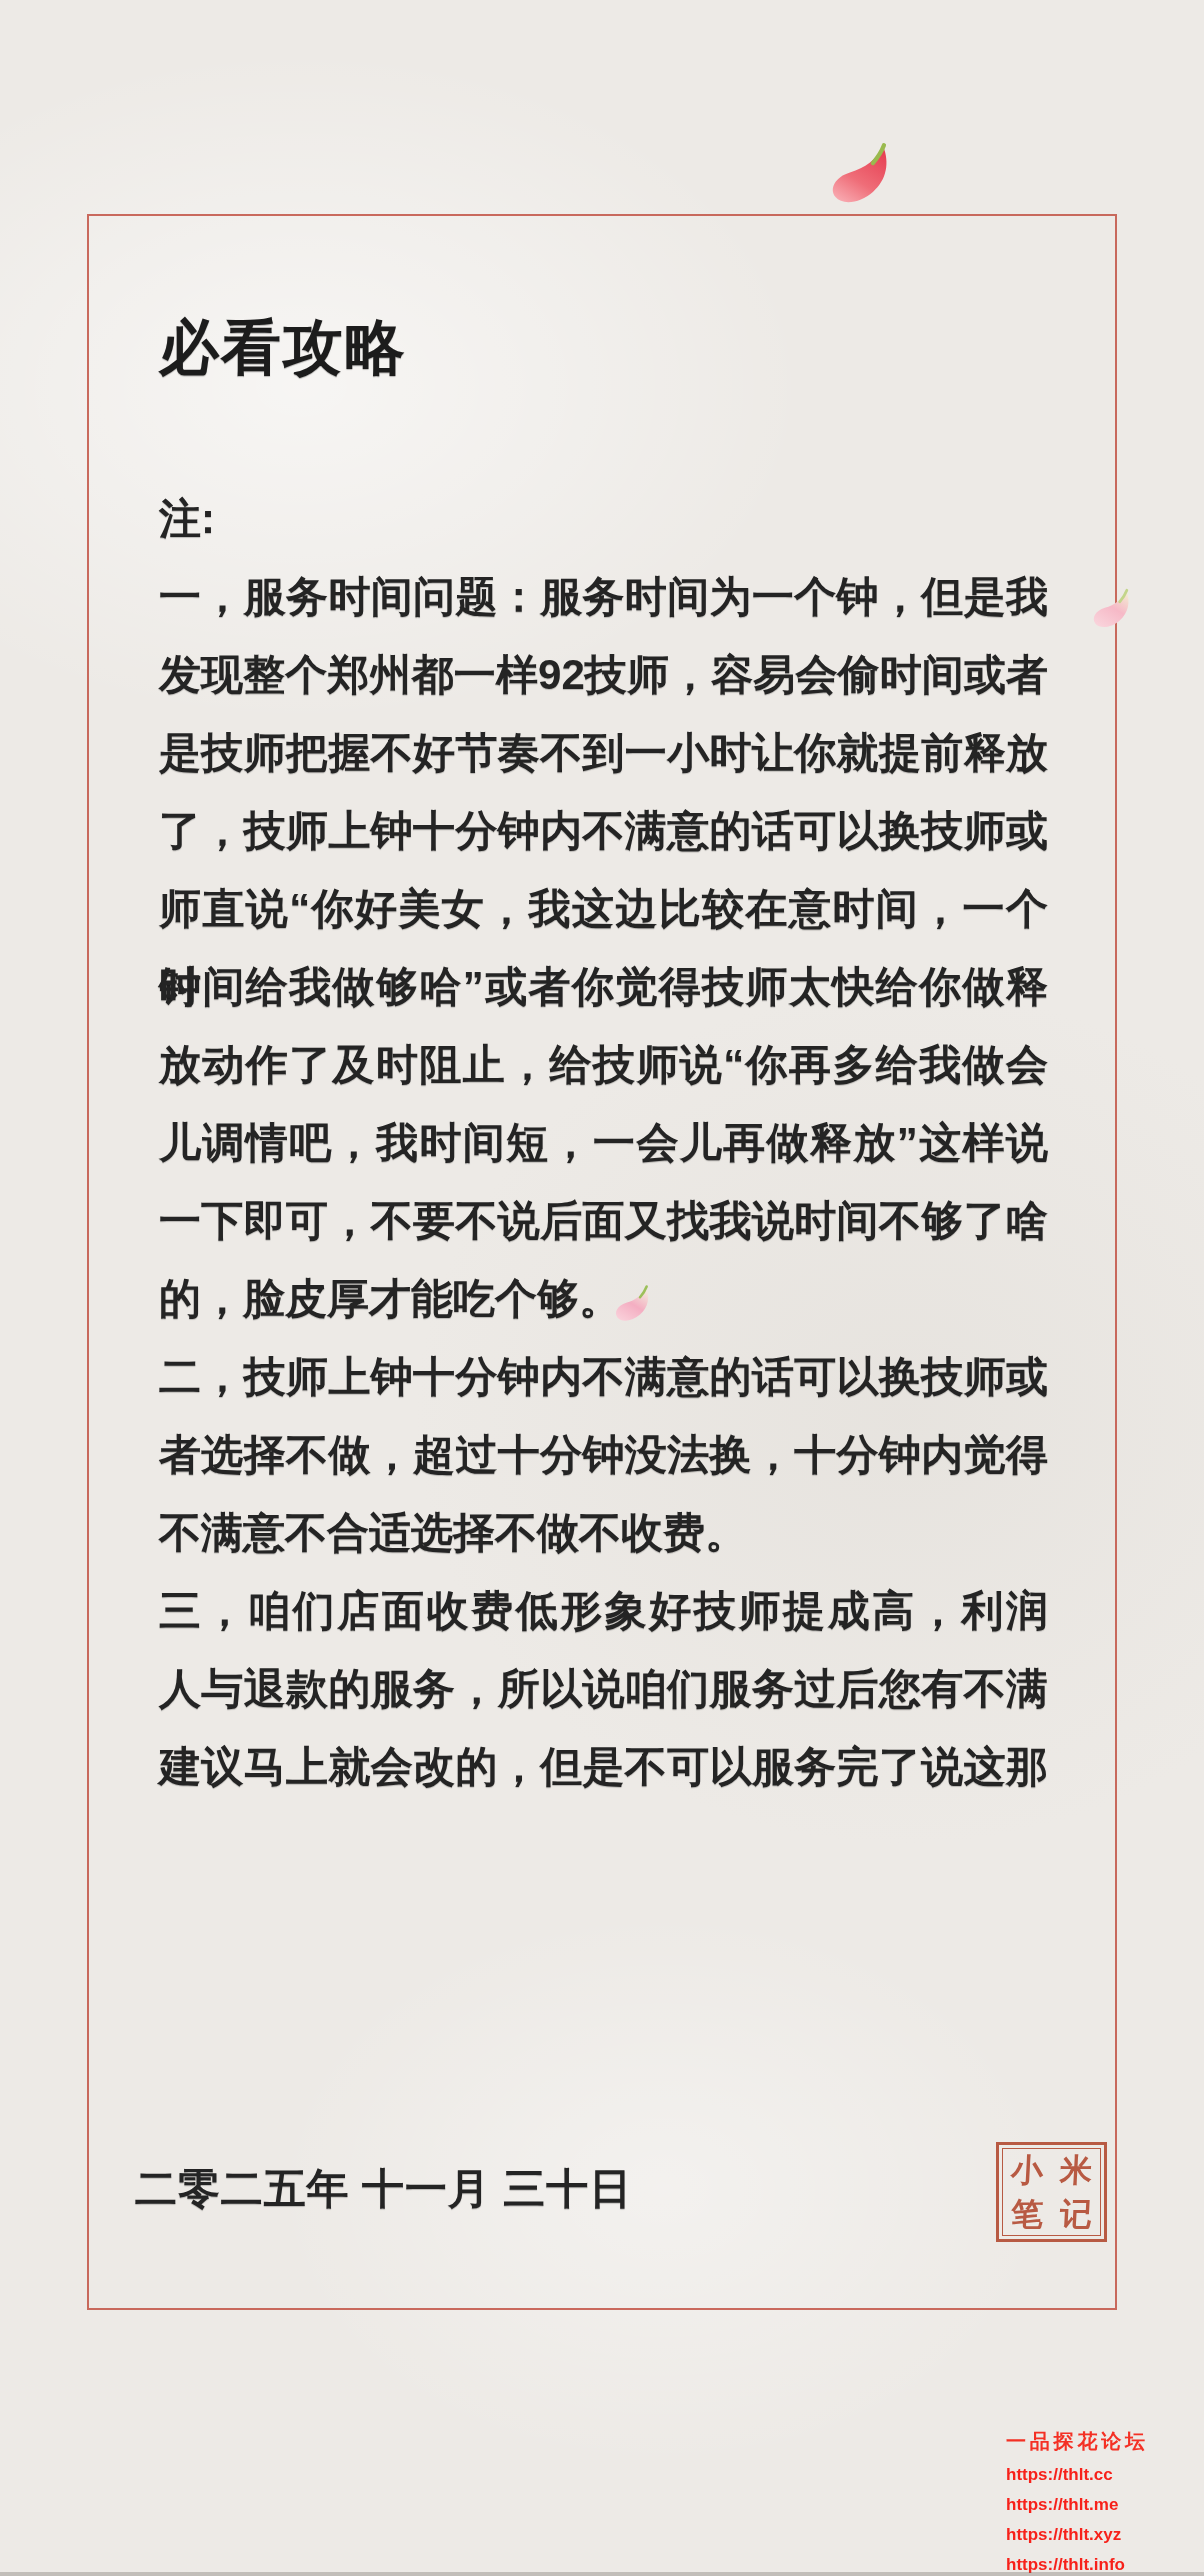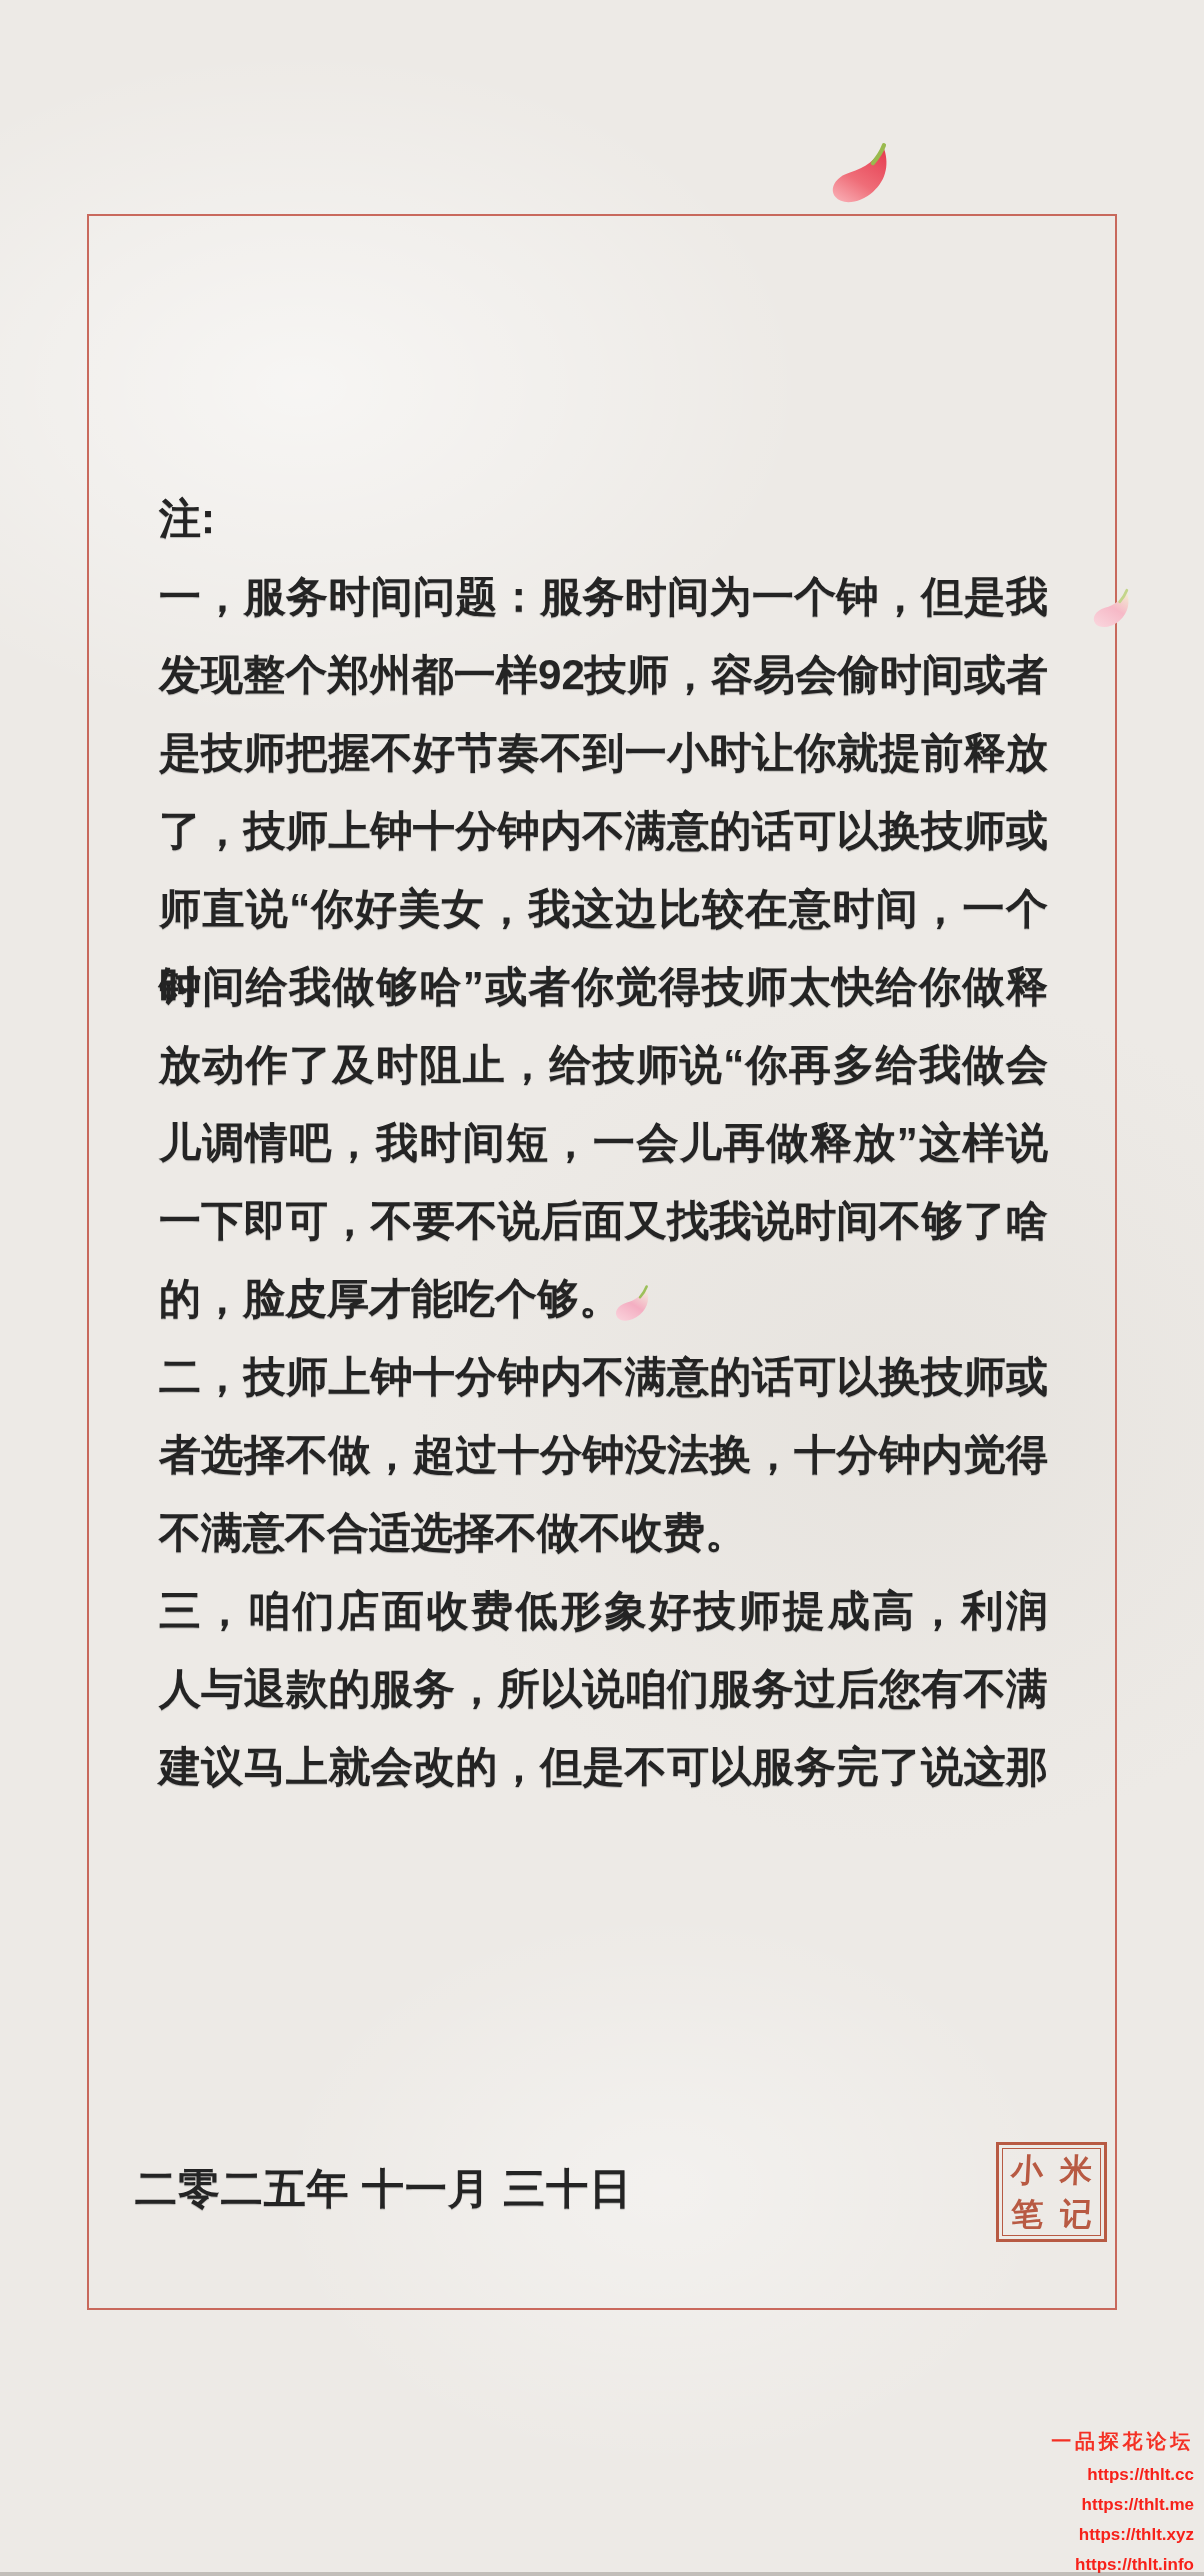--- a/index.html
+++ b/index.html
@@ -49,21 +49,21 @@
     box-sizing:border-box;width:100%;height:100%;
     border:1.9px solid #b85a43;
     display:grid;grid-template-columns:1fr 1fr;grid-template-rows:1fr 1fr;
     align-items:center;justify-items:center;
   }
   .seal-char{
     font-size:32px;font-weight:700;color:#b85a43;line-height:1;
     transform:skewX(-3deg);
   }
   .watermark{
-    position:absolute;left:1034px;top:2428px;width:160px;text-align:right;
+    position:absolute;left:1006px;top:2428px;width:160px;text-align:left;
   }
   .wm-title{
     font-size:20px;font-weight:700;letter-spacing:3.8px;color:#f43024;
     margin-bottom:8.5px;white-space:nowrap;
   }
   .wm-url{
     font-size:17px;font-weight:600;color:#f7211a;line-height:22px;white-space:nowrap;margin-top:8px;
   }
   .petal{position:absolute;}
   .bottom-edge{
@@ -71,20 +71,21 @@
     background:rgba(95,90,84,.30);
   }
 </style>
 </head>
 <body>
 
 <div class="page">
 
   <div class="frame"></div>
 
+  <div class="title">必看攻略</div>
 
   <div class="body">
     <div class="line">注:</div>
     <div class="line j">一，服务时间问题：服务时间为一个钟，但是我</div>
     <div class="line j">发现整个郑州都一样92技师，容易会偷时间或者</div>
     <div class="line j">是技师把握不好节奏不到一小时让你就提前释放</div>
     <div class="line j">了，技师上钟十分钟内不满意的话可以换技师或</div>
     <div class="line j">师直说“你好美女，我这边比较在意时间，一个钟</div>
     <div class="line j">时间给我做够哈”或者你觉得技师太快给你做释</div>
     <div class="line j">放动作了及时阻止，给技师说“你再多给我做会</div>

